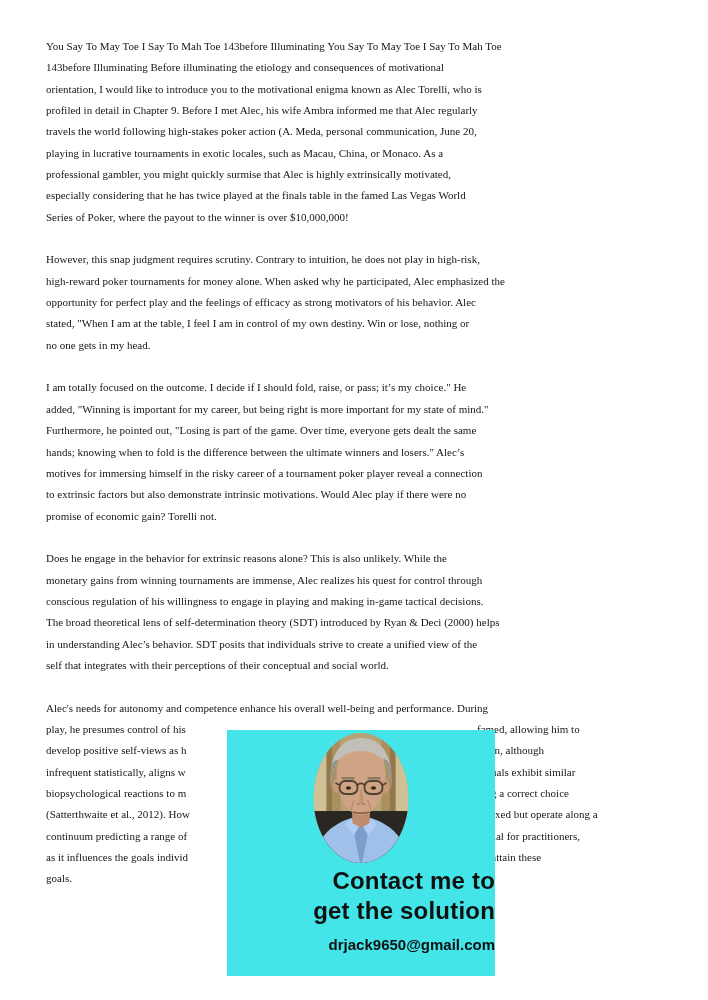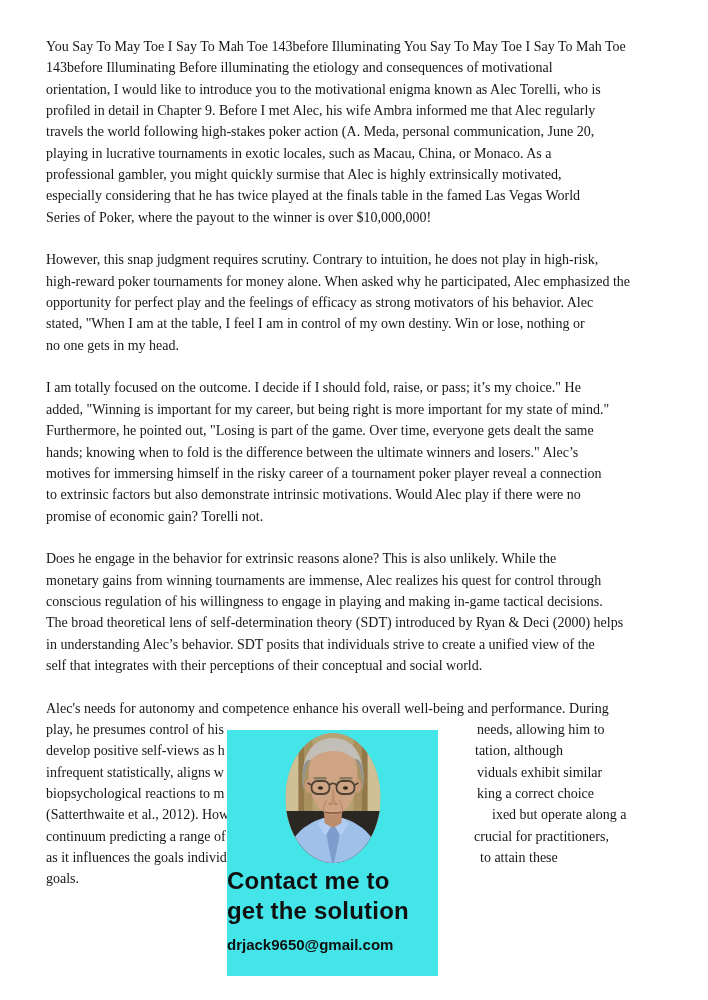--- a/index.html
+++ b/index.html
@@ -4,28 +4,28 @@
 <style>
   html,body { margin:0; padding:0; }
   body {
     width:708px; height:1000px; background:#ffffff;
     position:relative; overflow:hidden;
     font-family:"Liberation Serif","DejaVu Serif",serif;
   }
   .page { position:absolute; inset:0; }
   .doc {
     position:absolute; left:46px; top:36px; width:622px;
-    font-size:14px; line-height:21.34px; color:#161616;
+    font-size:11px; line-height:21.34px; color:#161616;
   }
   .para { margin:0 0 21.34px 0; }
   .line { white-space:pre; position:relative; }
   .rfrag { position:absolute; top:0; white-space:pre; }
   .ad {
-    position:absolute; left:227px; top:730px; width:211px; height:246px;
-    background:#43e5e8; z-index:10; text-align:left;
+    position:absolute; left:227px; top:730px; width:268px; height:246px;
+    background:#43e5e8; z-index:10; text-align:right;
   }
   .photo {
     position:absolute; top:3px; left:50%; transform:translateX(-50%);
     width:95px; height:130px;
   }
   .photo svg { display:block; width:100%; height:100%; }
   .ad-text { position:absolute; top:136px; left:0; width:100%; color:#101010; }
   .ad-headline {
     font-family:"Liberation Sans","DejaVu Sans",sans-serif;
     font-weight:bold; font-size:24px; line-height:30px; letter-spacing:0.2px;
@@ -71,21 +71,21 @@
       <div class="para">
         <div class="line">Does he engage in the behavior for extrinsic reasons alone? This is also unlikely. While the</div>
         <div class="line">monetary gains from winning tournaments are immense, Alec realizes his quest for control through</div>
         <div class="line">conscious regulation of his willingness to engage in playing and making in-game tactical decisions.</div>
         <div class="line">The broad theoretical lens of self-determination theory (SDT) introduced by Ryan &amp; Deci (2000) helps</div>
         <div class="line">in understanding Alec’s behavior. SDT posits that individuals strive to create a unified view of the</div>
         <div class="line">self that integrates with their perceptions of their conceptual and social world.</div>
       </div>
       <div class="para">
         <div class="line">Alec's needs for autonomy and competence enhance his overall well-being and performance. During</div>
-        <div class="line"><span>play, he presumes control of his</span><span class="rfrag" style="left: 431px;">needs, allowing him to</span></div>
+        <div class="line"><span>play, he presumes control of his</span><span class="rfrag" style="left: 431px;">famed, allowing him to</span></div>
         <div class="line"><span>develop positive self-views as h</span><span class="rfrag" style="left: 429px;">tation, although</span></div>
         <div class="line"><span>infrequent statistically, aligns w</span><span class="rfrag" style="left: 431px;">viduals exhibit similar</span></div>
         <div class="line"><span>biopsychological reactions to m</span><span class="rfrag" style="left: 431px;">king a correct choice</span></div>
         <div class="line"><span>(Satterthwaite et al., 2012). How</span><span class="rfrag" style="left: 431px; margin-left: 15px;">ixed but operate along a</span></div>
         <div class="line"><span>continuum predicting a range of</span><span class="rfrag" style="left: 428px;">crucial for practitioners,</span></div>
         <div class="line"><span>as it influences the goals individ</span><span class="rfrag" style="left: 434px;">to attain these</span></div>
         <div class="line">goals.</div>
       </div>
     </div>
 

